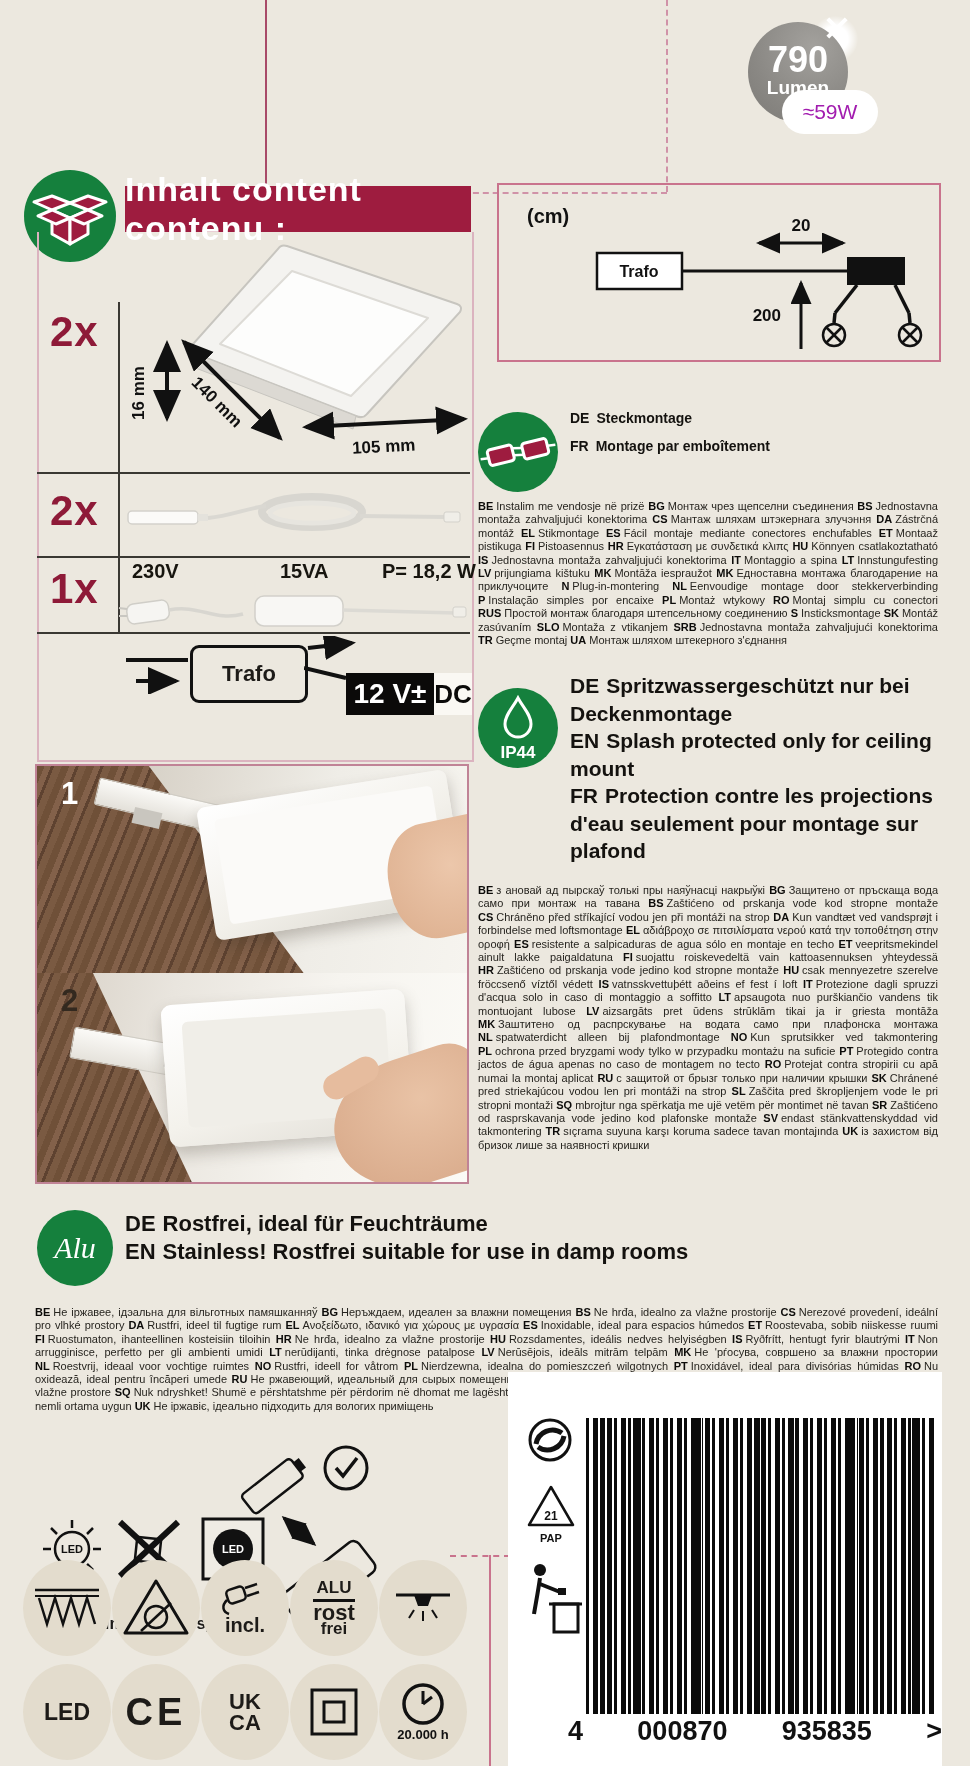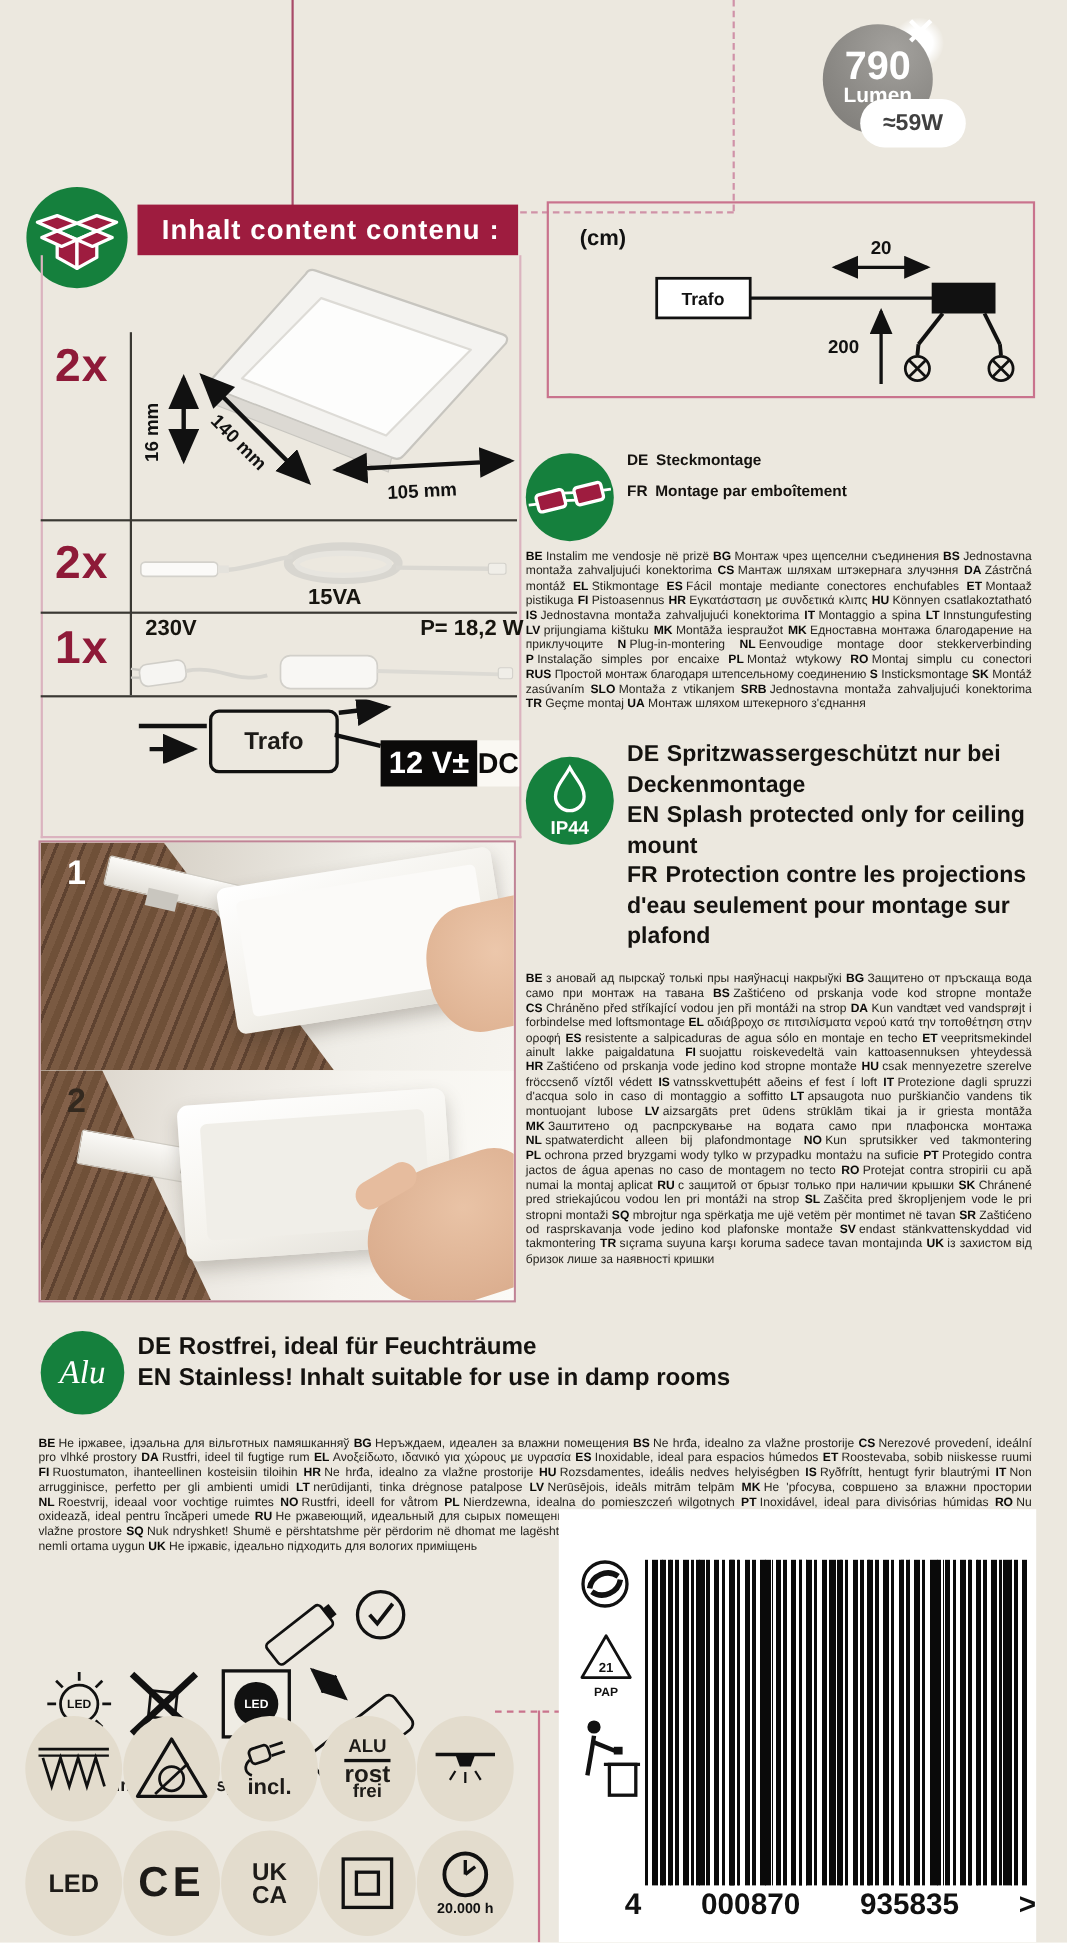--- a/index.html
+++ b/index.html
@@ -37,40 +37,40 @@
   <div class="abs" style="left:450px;top:1555px;width:60px;height:0;border-top:2px dashed #C9738D"></div>
   <div class="abs" style="left:489px;top:1555px;width:2px;height:211px;background:#C9738D"></div>
 
   <div class="abs" style="left:740px;top:14px;width:140px;height:130px">
     <div class="abs" style="left:72px;top:2px;width:46px;height:46px;background:radial-gradient(circle,#ffffff 0%,#ffffff 40%,rgba(255,255,255,0) 72%);border-radius:50%"></div>
     <div class="abs" style="left:8px;top:8px;width:100px;height:100px;border-radius:50%;background:radial-gradient(circle at 65% 25%,#a3a19d,#8A8884 60%,#7c7a76);text-align:center">
       <div style="margin-top:20px;font-size:36px;font-weight:700;color:#fff;line-height:36px">790</div>
       <div style="font-size:19px;font-weight:700;color:#fff;line-height:20px">Lumen</div>
     </div>
     <div class="abs" style="left:42px;top:76px;width:96px;height:44px;background:#fff;border-radius:22px;display:flex;align-items:center;justify-content:center">
-      <span style="font-size:21px;font-weight:700;color:#404040">≈59W</span>
+      <span style="font-size:21px;font-weight:400;color:#a21caf">≈59W</span>
     </div>
     <div class="abs" style="left:84px;top:12px;width:26px;height:4px;background:#fff;transform:rotate(45deg)"></div>
     <div class="abs" style="left:84px;top:12px;width:26px;height:4px;background:#fff;transform:rotate(-45deg)"></div>
   </div>
 
   <div class="abs redcircle" style="left:24px;top:170px;width:92px;height:92px">
     <svg width="92" height="92" viewBox="0 0 92 92">
       <g stroke="#fff" stroke-width="3" fill="#9E1C3F" stroke-linejoin="round">
         <polygon points="28,40 46,48 46,74 28,64"></polygon>
         <polygon points="64,40 46,48 46,74 64,64"></polygon>
         <polygon points="28,40 10,32 28,26 46,33"></polygon>
         <polygon points="64,40 82,32 64,26 46,33"></polygon>
         <polygon points="28,40 14,46 32,54 46,48"></polygon>
         <polygon points="64,40 78,46 60,54 46,48"></polygon>
       </g>
     </svg>
   </div>
   <div class="abs" style="left:125px;top:186px;width:346px;height:46px;background:#9E1C3F;display:flex;align-items:center">
-    <span style="color:#fff;font-size:25px;font-weight:700;letter-spacing:1px;padding-left:22px">Inhalt content contenu :</span>
+    <span style="color:#fff;font-size:34px;font-weight:700;letter-spacing:1px;">Inhalt content contenu :</span>
   </div>
 
   <div class="abs" style="left:37px;top:232px;width:433px;height:528px;border-left:2px solid #DBB3BF;border-right:2px solid #DBB3BF;border-bottom:2px solid #DBB3BF"></div>
   <div class="abs" style="left:118px;top:302px;width:2px;height:330px;background:#3a3833"></div>
   <div class="divider" style="top:472px"></div>
   <div class="divider" style="top:556px"></div>
   <div class="divider" style="top:632px"></div>
 
   <div class="abs qty" style="left:50px;top:308px">2x</div>
   <svg class="abs" style="left:112px;top:238px" width="358" height="232" viewBox="0 0 358 232">
@@ -91,21 +91,21 @@
     <rect x="78" y="32" width="10" height="7" fill="#e4e2dc"></rect>
     <ellipse cx="192" cy="30" rx="50" ry="15" fill="none" stroke="#d8d6d0" stroke-width="8"></ellipse>
     <ellipse cx="192" cy="31" rx="42" ry="10" fill="none" stroke="#e7e5df" stroke-width="5"></ellipse>
     <path d="M88,36 C110,34 128,26 146,24" fill="none" stroke="#dad8d2" stroke-width="4"></path>
     <path d="M240,34 L326,35" fill="none" stroke="#dad8d2" stroke-width="4"></path>
     <rect x="324" y="30" width="16" height="10" rx="2" fill="#f0eee8" stroke="#d3d1cb"></rect>
   </svg>
 
   <div class="abs qty" style="left:50px;top:565px">1x</div>
   <div class="abs spec" style="left:132px;top:560px">230V</div>
-  <div class="abs spec" style="left:280px;top:532px">15VA</div>
+  <div class="abs spec" style="left:280px;top:560px">15VA</div>
   <div class="abs spec" style="left:382px;top:560px">P= 18,2 W</div>
   <svg class="abs" style="left:115px;top:588px" width="355" height="48" viewBox="0 0 355 48">
     <rect x="12" y="14" width="42" height="20" rx="7" fill="#f6f5f2" stroke="#d0cec8" stroke-width="1.5" transform="rotate(-8 33 24)"></rect>
     <line x1="4" y1="20" x2="12" y2="21" stroke="#c9c7c1" stroke-width="2"></line>
     <line x1="4" y1="28" x2="12" y2="28" stroke="#c9c7c1" stroke-width="2"></line>
     <path d="M54,22 C84,16 100,34 128,26" fill="none" stroke="#d8d6d0" stroke-width="3.5"></path>
     <rect x="140" y="8" width="88" height="30" rx="9" fill="#f8f7f4" stroke="#d2d0ca" stroke-width="1.5"></rect>
     <path d="M228,22 L340,25" fill="none" stroke="#dcdad4" stroke-width="3.5"></path>
     <rect x="338" y="19" width="13" height="10" rx="2" fill="#f0eee8" stroke="#d3d1cb"></rect>
   </svg>
@@ -207,21 +207,21 @@
     <div style="position:absolute;right:-24px;top:84px;width:158px;height:128px;background:radial-gradient(ellipse at 60% 35%,#e9c3a6,#d6a686);border-radius:50% 20% 20% 50%;transform:rotate(-18deg)"></div>
     <div style="position:absolute;right:86px;top:92px;width:60px;height:26px;background:#e6bc9e;border-radius:14px;transform:rotate(-30deg)"></div>
     <div style="position:absolute;left:24px;top:10px;font-size:31px;font-weight:700;color:#33291f">2</div>
   </div>
 
   <div class="abs redcircle" style="left:37px;top:1210px;width:76px;height:76px;display:flex;align-items:center;justify-content:center">
     <span style="color:#fff;font-size:30px;font-style:italic;font-family:'Liberation Serif',serif">Alu</span>
   </div>
   <div class="abs t3" style="left:125px;top:1210px;width:810px;font-size:22px;line-height:28px">
     <div><b>DE</b><span>Rostfrei, ideal für Feuchträume</span></div>
-    <div><b>EN</b><span>Stainless! Inhalt suitable for use in damp rooms</span></div>
+    <div><b>EN</b><span>Stainless! Rostfrei suitable for use in damp rooms</span></div>
   </div>
   <div class="abs para" style="left:35px;top:1306px;width:903px"><b>BE</b>Не іржавее, ідэальна для вільготных памяшканняў <b>BG</b>Неръждаем, идеален за влажни помещения <b>BS</b>Ne hrđa, idealno za vlažne prostorije <b>CS</b>Nerezové provedení, ideální pro vlhké prostory <b>DA</b>Rustfri, ideel til fugtige rum <b>EL</b>Ανοξείδωτο, ιδανικό για χώρους με υγρασία <b>ES</b>Inoxidable, ideal para espacios húmedos <b>ET</b>Roostevaba, sobib niiskesse ruumi <b>FI</b>Ruostumaton, ihanteellinen kosteisiin tiloihin <b>HR</b>Ne hrđa, idealno za vlažne prostorije <b>HU</b>Rozsdamentes, ideális nedves helyiségben <b>IS</b>Ryðfrítt, hentugt fyrir blautrými <b>IT</b>Non arrugginisce, perfetto per gli ambienti umidi <b>LT</b>nerūdijanti, tinka drėgnose patalpose <b>LV</b>Nerūsējois, ideāls mitrām telpām <b>MK</b>Не 'рѓосува, совршено за влажни простории <b>NL</b>Roestvrij, ideaal voor vochtige ruimtes <b>NO</b>Rustfri, ideell for våtrom <b>PL</b>Nierdzewna, idealna do pomieszczeń wilgotnych <b>PT</b>Inoxidável, ideal para divisórias húmidas <b>RO</b>Nu oxidează, ideal pentru încăperi umede <b>RU</b>Не ржавеющий, идеальный для сырых помещений <b>SK</b>Nehrdzavejúce, ideálne pre vlhké priestory <b>SL</b>Iz nerjavnega jekla, primeren za vlažne prostore <b>SQ</b>Nuk ndryshket! Shumë e përshtatshme për përdorim në dhomat me lagështirë <b>SR</b>Ne rđa, idealno za vlažne prostorije <b>SV</b>Rostfri, ideal för fuktrum <b>TR</b>Paslanmaz, nemli ortama uygun <b>UK</b>Не іржавіє, ідеально підходить для вологих приміщень </div>
 
   <svg class="abs" style="left:35px;top:1512px" width="74" height="74" viewBox="0 0 74 74">
     <circle cx="37" cy="37" r="17" fill="none" stroke="#111" stroke-width="2.5"></circle>
     <text x="37" y="41" text-anchor="middle" font-size="11" font-weight="bold" fill="#111">LED</text>
     <g stroke="#111" stroke-width="2.5">
       <line x1="37" y1="8" x2="37" y2="16"></line>
         <line x1="37" y1="58" x2="37" y2="66"></line>
       <line x1="8" y1="37" x2="16" y2="37"></line>

